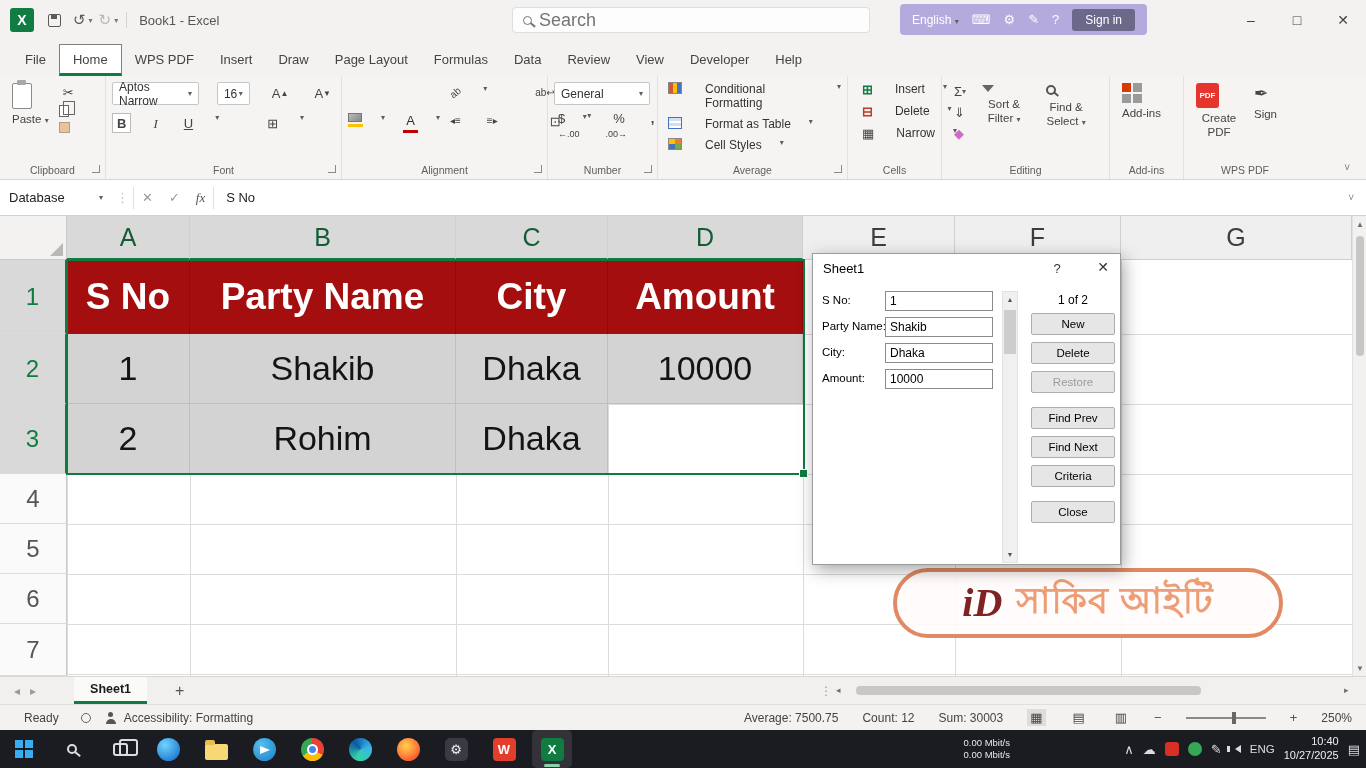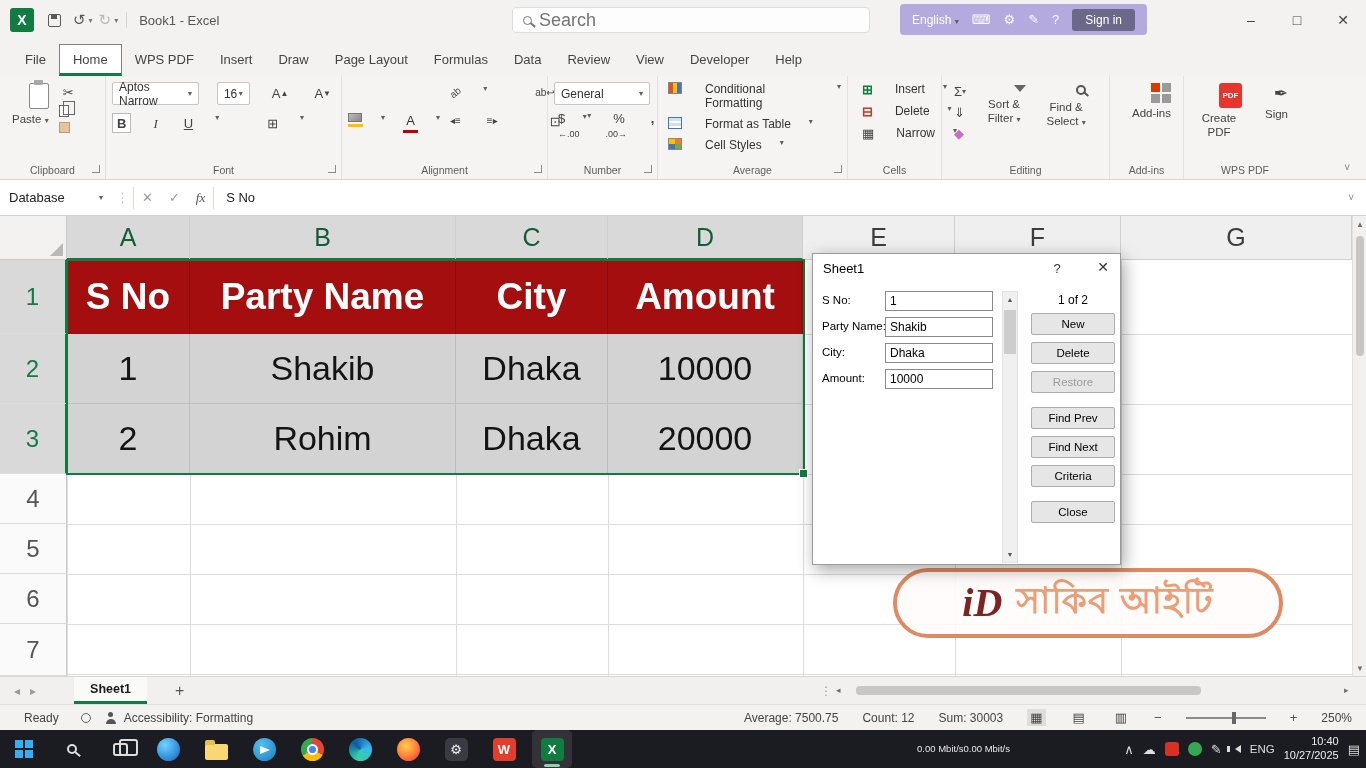--- a/index.html
+++ b/index.html
@@ -35,21 +35,21 @@
 
 #ribbon{position:absolute;top:76px;left:0;width:1366px;height:104px;background:#F5F4F2;border-bottom:1px solid #D8D6D4;display:flex;z-index:30}
 .rgroup{position:relative;height:100%;border-right:1px solid #E3E1DF;padding:6px 6px 18px;flex:none}
 .glabel{position:absolute;bottom:3px;left:0;right:0;text-align:center;font-size:10.5px;color:#605E5C;white-space:nowrap}
 .launcher{position:absolute;right:5px;bottom:6px;width:8px;height:8px;border-right:1.5px solid #8a8a8a;border-bottom:1.5px solid #8a8a8a}
 .combo{background:#fff;border:1px solid #C8C6C4;border-radius:2px;font-size:12px;color:#333;display:flex;align-items:center;justify-content:space-between;padding:0 6px;height:23px}
 .chev{font-size:8px;color:#605E5C}
 .ricon{font-size:13px;color:#444;padding:1px 4px;display:inline-flex;align-items:center;line-height:1}
 .rrow{display:flex;gap:18px;margin-top:4px}
 .vbar{width:1px;height:18px;background:#E1DFDD;margin:0 4px}
-.bigv{display:flex;flex-direction:column;align-items:flex-end;font-size:11.5px;color:#444;gap:3px;padding:1px 6px;text-align:center;line-height:1.25}
+.bigv{display:flex;flex-direction:column;align-items:flex-start;font-size:11.5px;color:#444;gap:3px;padding:1px 6px;text-align:center;line-height:1.25}
 .alico{width:14px;height:11px;background:repeating-linear-gradient(to bottom,#555 0 1.5px,transparent 1.5px 4px);margin:0 3px}
 .pasteico{width:20px;height:26px;border:1.5px solid #8a8a8a;background:#fff;border-radius:2px;position:relative}
 .pasteico::before{content:"";position:absolute;top:-4px;left:4px;width:9px;height:5px;background:#a8a8a8;border-radius:1px}
 .copyico{position:relative;width:10px;height:12px;border:1.3px solid #666;background:#fff;margin-right:4px}
 .copyico::after{content:"";position:absolute;left:3px;top:-5px;width:10px;height:12px;border:1.3px solid #666}
 .fpico{width:11px;height:11px;background:#E8C49A;border:1px solid #b98;}
 .fillico{width:14px;height:9px;background:linear-gradient(135deg,#bbb,#888);border:1px solid #777;display:block}
 .cbar{display:block;width:15px;height:3px;background:#C00000;margin-top:2px}
 .stico{width:14px;height:12px;border:1px solid #888;flex:none;margin-right:5px}
 .cf{background:linear-gradient(90deg,#D65532 0 33%,#FFC000 33% 66%,#4472C4 66%)}
@@ -150,21 +150,21 @@
 .ffox{background:radial-gradient(circle at 40% 35%,#ffd24a,#ff7139 60%,#e1320f)}
 .folder{width:23px;height:16px;background:#F8D775;border-radius:2px;position:relative;margin-top:5px}
 .folder::before{content:"";position:absolute;top:-4px;left:0;width:10px;height:5px;background:#E8BE4D;border-radius:2px 2px 0 0}
 .tg{background:radial-gradient(circle at 35% 30%,#54c0f0,#1b7fc4);position:relative}
 .tg::after{content:"";position:absolute;left:7px;top:8px;width:0;height:0;border-left:10px solid #fff;border-top:4px solid transparent;border-bottom:4px solid transparent}
 .chrome{width:23px;height:23px;border-radius:50%;background:conic-gradient(#EA4335 0 33%,#FBBC05 0 66%,#34A853 0 100%);position:relative}
 .chrome::after{content:"";position:absolute;inset:6px;background:#4285F4;border:2px solid #fff;border-radius:50%}
 .darkapp{width:23px;height:23px;border-radius:5px;background:#3a3a44;color:#eee;display:flex;align-items:center;justify-content:center;font-size:13px}
 .wps{width:23px;height:23px;border-radius:4px;background:#E33E2B;color:#fff;font-weight:700;font-size:13px;display:flex;align-items:center;justify-content:center}
 .xlic{width:23px;height:23px;border-radius:4px;background:#107C41;color:#fff;font-weight:700;font-size:13px;display:flex;align-items:center;justify-content:center}
-#net{position:absolute;right:356px;top:0;height:38px;display:flex;flex-direction:row;justify-content:center;align-items:center;color:#e8e8e8;font-size:9.5px;line-height:1.3}
+#net{position:absolute;right:356px;top:0;height:38px;display:flex;flex-direction:column;justify-content:center;align-items:flex-start;color:#e8e8e8;font-size:9.5px;line-height:1.3}
 #tray{position:absolute;right:6px;top:0;height:38px;display:flex;align-items:center;gap:9px}
 .tico{color:#ddd;font-size:13px}
 .trsq{width:14px;height:14px;border-radius:3px}
 .spk{width:0;height:0;border:4px solid transparent;border-right:6px solid #ddd;position:relative}
 .spk::after{content:"";position:absolute;left:-8px;top:-3px;width:3px;height:6px;background:#ddd}
 #clock{display:flex;flex-direction:column;align-items:flex-end;color:#eee;font-size:11px;line-height:1.25}
 </style>
 </head>
 <body>
 
@@ -456,21 +456,20 @@
   <div class="redc" style="left:456px;width:152px">City</div>
   <div class="redc" style="left:608px;width:195px">Amount</div>
 
   <div class="datc" style="left:67px;top:118px;width:123px">1</div>
   <div class="datc" style="left:190px;top:118px;width:266px">Shakib</div>
   <div class="datc" style="left:456px;top:118px;width:152px">Dhaka</div>
   <div class="datc" style="left:608px;top:118px;width:195px">10000</div>
   <div class="datc" style="left:67px;top:188px;width:123px">2</div>
   <div class="datc" style="left:190px;top:188px;width:266px">Rohim</div>
   <div class="datc" style="left:456px;top:188px;width:152px">Dhaka</div>
-  <div class="datc" style="left:608px;top:188px;width:195px">20000</div>
 
   <div id="selbox"></div>
   <div id="fillhandle"></div>
 </div>
 
 <div id="vscroll">
   <span class="arr" style="top:0">▲</span>
   <div id="vthumb"></div>
   <span class="arr" style="bottom:0">▼</span>
 </div>

